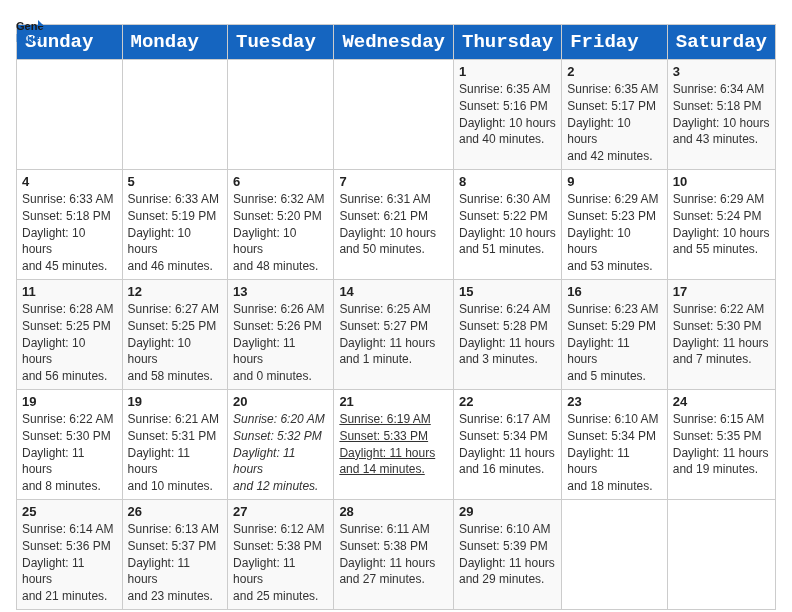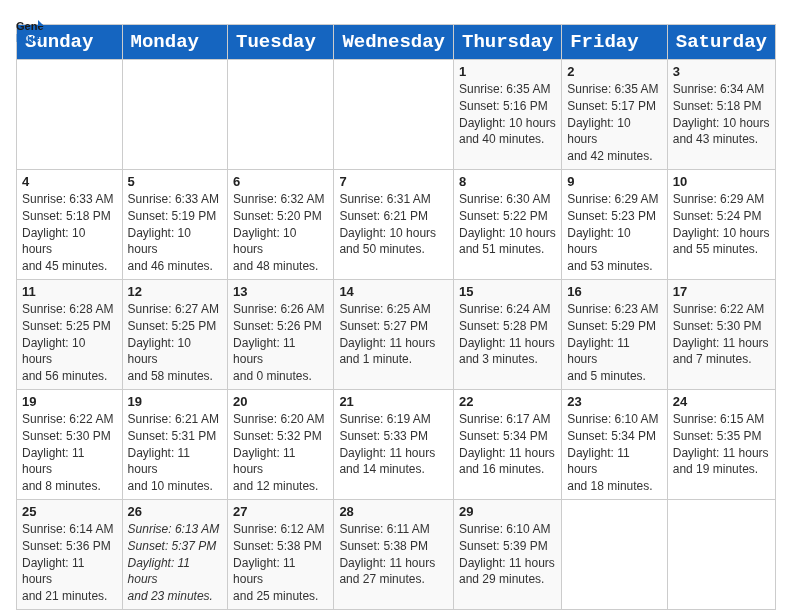--- a/index.html
+++ b/index.html
@@ -251,28 +251,28 @@
         </td>
         <td>
           <span class="day-num">19</span>
           <div class="day-info" style="white-space: pre-line;">Sunrise: 6:21 AM
 Sunset: 5:31 PM
 Daylight: 11 hours
 and 10 minutes.</div>
         </td>
         <td>
           <span class="day-num">20</span>
-          <div class="day-info" style="white-space: pre-line;">Sunrise: 6:20 AM
+          <div class="day-info" style="white-space: pre-line; font-style: italic;">Sunrise: 6:20 AM
 Sunset: 5:32 PM
 Daylight: 11 hours
 and 12 minutes.</div>
         </td>
         <td>
           <span class="day-num">21</span>
-          <div class="day-info" style="white-space: pre-line;">Sunrise: 6:19 AM
+          <div class="day-info" style="white-space: pre-line; text-decoration: underline;">Sunrise: 6:19 AM
 Sunset: 5:33 PM
 Daylight: 11 hours
 and 14 minutes.</div>
         </td>
         <td>
           <span class="day-num">22</span>
           <div class="day-info" style="white-space: pre-line;">Sunrise: 6:17 AM
 Sunset: 5:34 PM
 Daylight: 11 hours
 and 16 minutes.</div>
@@ -295,21 +295,21 @@
       <tr>
         <td>
           <span class="day-num">25</span>
           <div class="day-info" style="white-space: pre-line;">Sunrise: 6:14 AM
 Sunset: 5:36 PM
 Daylight: 11 hours
 and 21 minutes.</div>
         </td>
         <td>
           <span class="day-num">26</span>
-          <div class="day-info" style="white-space: pre-line; font-style: italic;">Sunrise: 6:13 AM
+          <div class="day-info" style="white-space: pre-line;">Sunrise: 6:13 AM
 Sunset: 5:37 PM
 Daylight: 11 hours
 and 23 minutes.</div>
         </td>
         <td>
           <span class="day-num">27</span>
           <div class="day-info" style="white-space: pre-line;">Sunrise: 6:12 AM
 Sunset: 5:38 PM
 Daylight: 11 hours
 and 25 minutes.</div>

